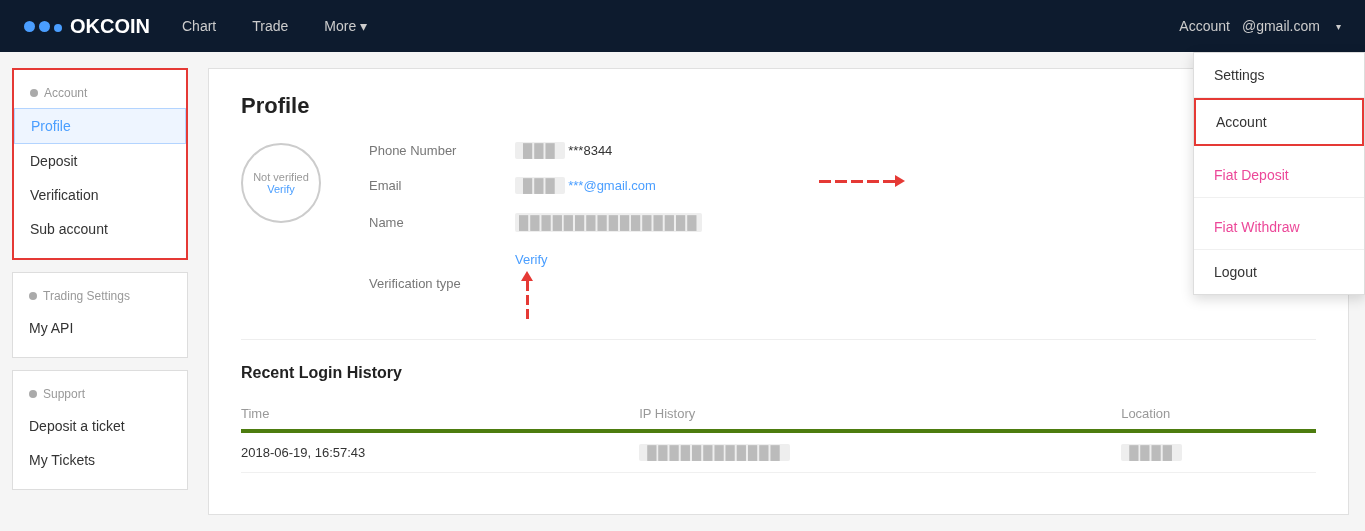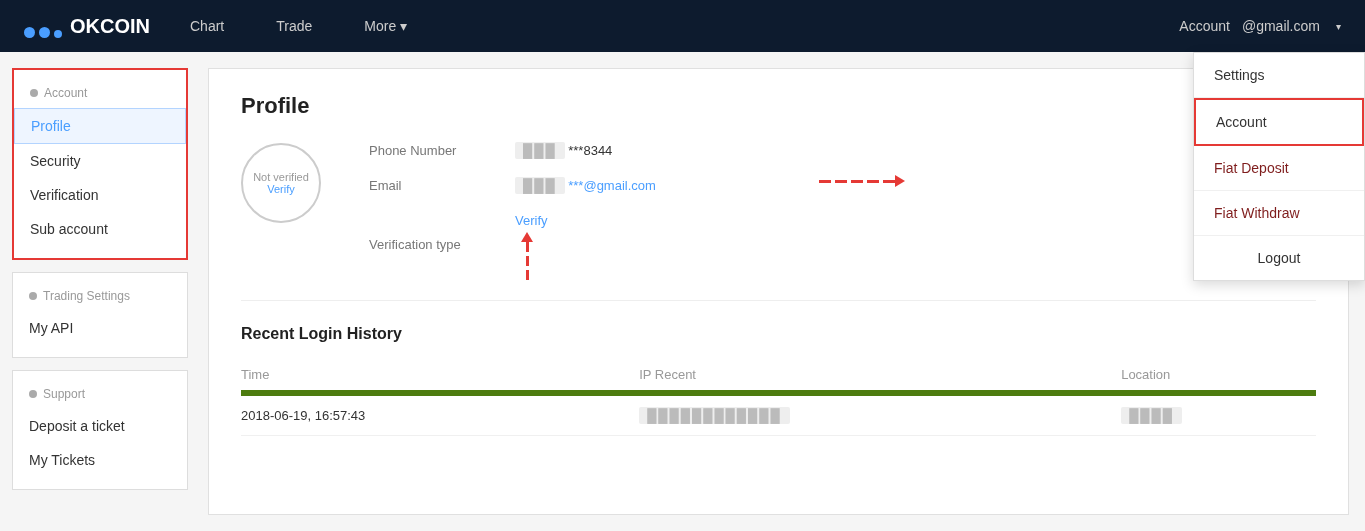--- a/index.html
+++ b/index.html
@@ -10,36 +10,36 @@
       background: #0d1b2e;
       height: 52px;
       display: flex;
       align-items: center;
       padding: 0 24px;
       position: relative;
       z-index: 100;
     }
     .navbar-logo {
       display: flex;
-      align-items: flex-end;
-      margin-right: 40px;
+      align-items: center;
+      margin-right: 32px;
     }
     .logo-circles {
       display: flex;
       gap: 4px;
       margin-right: 8px;
     }
     .logo-circle {
       width: 11px; height: 11px;
       border-radius: 50%;
       background: #4a9eff;
     }
     .logo-circle.small { width: 8px; height: 8px; margin-top: 3px; }
     .logo-text { color: white; font-size: 20px; font-weight: bold; }
-    .nav-links { display: flex; gap: 52px; flex: 1; }
+    .nav-links { display: flex; gap: 36px; flex: 1; }
     .nav-link { color: #ccc; font-size: 14px; text-decoration: none; cursor: pointer; }
     .nav-right { display: flex; align-items: center; gap: 12px; margin-left: auto; }
     .nav-account-btn { color: #ccc; font-size: 14px; cursor: pointer; }
     .nav-email { color: #ccc; font-size: 14px; cursor: pointer; display: flex; align-items: center; gap: 16px; }
     .chevron-down { font-size: 10px; }
 
     
     .dropdown-menu {
       position: absolute;
       top: 52px;
@@ -50,28 +50,28 @@
       box-shadow: 0 4px 12px rgba(0,0,0,0.15);
       z-index: 200;
     }
     .dropdown-item {
       padding: 14px 20px;
       color: #333;
       cursor: pointer;
       font-size: 14px;
       border-bottom: 1px solid #f0f0f0;
     }
-    .dropdown-item:last-child { border-bottom: none; text-align: center; }
+    .dropdown-item:last-child { border-bottom: none; }
     .dropdown-item.active {
       border: 2px solid #e53935;
       color: #333;
       font-weight: 500;
       background: white;
     }
-    .dropdown-item.blue { color: #7f1d1d; }
+    .dropdown-item.blue { color: #ec4899; margin-top: 7px; }
 
     
     .page-layout {
       display: flex;
       min-height: calc(100vh - 52px);
       background: #f5f5f5;
     }
 
     
     .sidebar {
@@ -240,21 +240,21 @@
       color: #222;
       margin-bottom: 16px;
     }
     .login-table { width: 100%; border-collapse: collapse; }
     .login-table th {
       color: #999;
       font-size: 13px;
       font-weight: normal;
       text-align: left;
       padding: 8px 0;
-      border-bottom: 6px solid #4d7c0f;
+      border-bottom: 4px solid #4d7c0f;
     }
     .login-table td {
       color: #333;
       font-size: 13px;
       padding: 12px 0;
       border-bottom: 1px solid #f0f0f0;
       margin-left: 44px;
     }
     .blurred-text {
       color: #bbb;
@@ -301,21 +301,21 @@
 <div class="page-layout">
 
   <aside class="sidebar">
 
     <div class="sidebar-section highlighted">
       <div class="sidebar-section-title">
         <span class="dot"></span>
         <span>Account</span>
       </div>
       <div class="sidebar-item active">Profile</div>
-      <div class="sidebar-item">Security</div>
+      <div class="sidebar-item">Deposit</div>
       <div class="sidebar-item">Verification</div>
       <div class="sidebar-item">Sub account</div>
     </div>
 
     <div class="sidebar-section">
       <div class="sidebar-section-title">
         <span class="dot"></span>
         <span>Trading Settings</span>
       </div>
       <div class="sidebar-item">My API</div>
@@ -367,20 +367,24 @@
           </span>
         </div>
 
         <div class="profile-row">
           <span class="field-label">Email</span>
           <span class="field-value blue">
             <span class="blurred-text">███</span> ***@gmail.com
           </span>
         </div>
 
+        <div class="profile-row">
+          <span class="field-label">Name</span>
+          <span class="field-value blurred">████████████████</span>
+        </div>
 
         <div class="profile-row">
           <span class="field-label">Verification type</span>
           <div style="display:flex; flex-direction:column; align-items:flex-start; position:relative;">
             <span class="verify-link">Verify</span>
 
             <div class="verify-arrow" style="position:relative; top:4px; left:6px;">
               <div class="arrow-head-up"></div>
               <div class="vertical-dashes">
                 <div class="vdash"></div>
@@ -393,21 +397,21 @@
 
       </div>
     </div>
 
     <div>
       <h2 class="section-title">Recent Login History</h2>
       <table class="login-table">
         <thead>
           <tr>
             <th>Time</th>
-            <th>IP Recent</th>
+            <th>IP History</th>
             <th>Location</th>
           </tr>
         </thead>
         <tbody>
           <tr>
             <td>2018-06-19, 16:57:43</td>
             <td><span class="blurred-text">████████████</span></td>
             <td><span class="blurred-text">████</span></td>
           </tr>
         </tbody>

